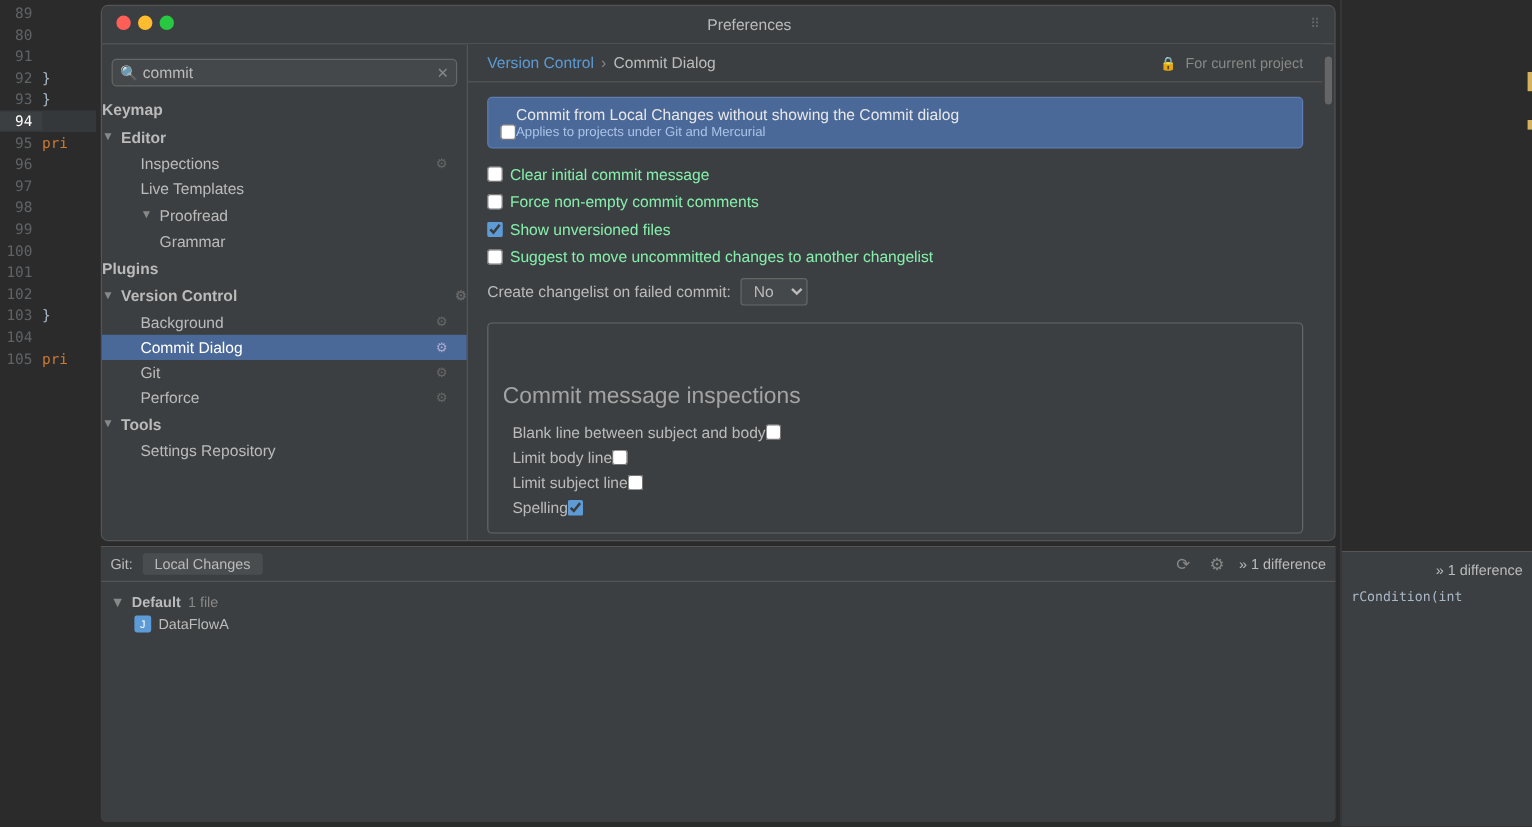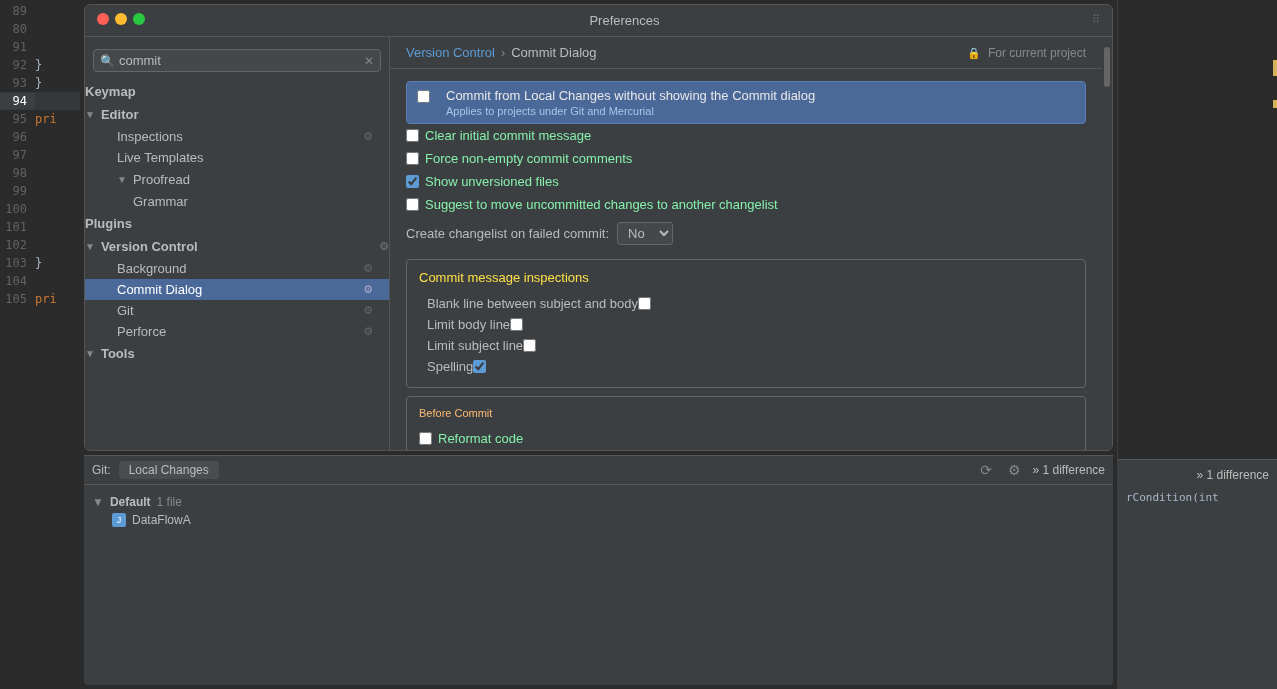--- a/index.html
+++ b/index.html
@@ -180,23 +180,24 @@
       padding: 12px 16px;
       flex: 1;
     }
 
     
     .highlighted-row {
       background: #4a6898;
       border: 1px solid #5c7db5;
       border-radius: 4px;
       padding: 6px 10px;
-      display: flex;
-      align-items: flex-start;
-      gap: 16px;
+      margin-bottom: 10px;
+      display: flex;
+      align-items: flex-end;
+      gap: 0;
     }
     .highlighted-row-text {
       color: #e8e8e8;
       font-size: 13px;
     }
     .highlighted-row-sub {
       color: #aac4e8;
       font-size: 11px;
       margin-top: 2px;
     }
@@ -236,23 +237,24 @@
 
     
     .inspection-box {
       border: 1px solid #666;
       border-radius: 4px;
       padding: 10px 12px;
       margin: 8px 0;
       background: #3c3f41;
     }
     .inspection-box-title {
-      color: #fde047;
-      font-size: 13px;
+      color: #a3a3a3;
+      font-size: 19px;
       margin-bottom: 8px;
+      margin-top: 40px;
     }
     .inspection-item {
       display: flex;
       align-items: center;
       justify-content: flex-start;
       padding: 3px 8px;
       color: #bbb;
       font-size: 13px;
     }
     .inspection-item input[type="checkbox"] {
@@ -515,20 +517,23 @@
             <span class="sidebar-item-icon">⚙</span>
           </div>
           <div class="sidebar-item">
             <span>Perforce</span>
             <span class="sidebar-item-icon">⚙</span>
           </div>
 
           <div class="sidebar-section-label">
             <span class="disclosure">▼</span>
             <span>Tools</span>
+          </div>
+          <div class="sidebar-item">
+            <span>Settings Repository</span>
           </div>
         </div>
 
         <div class="main-content">
 
           <div class="breadcrumb-bar">
             <span class="breadcrumb-link">Version Control</span>
             <span class="breadcrumb-sep">›</span>
             <span class="breadcrumb-current">Commit Dialog</span>
             <div class="breadcrumb-project">

